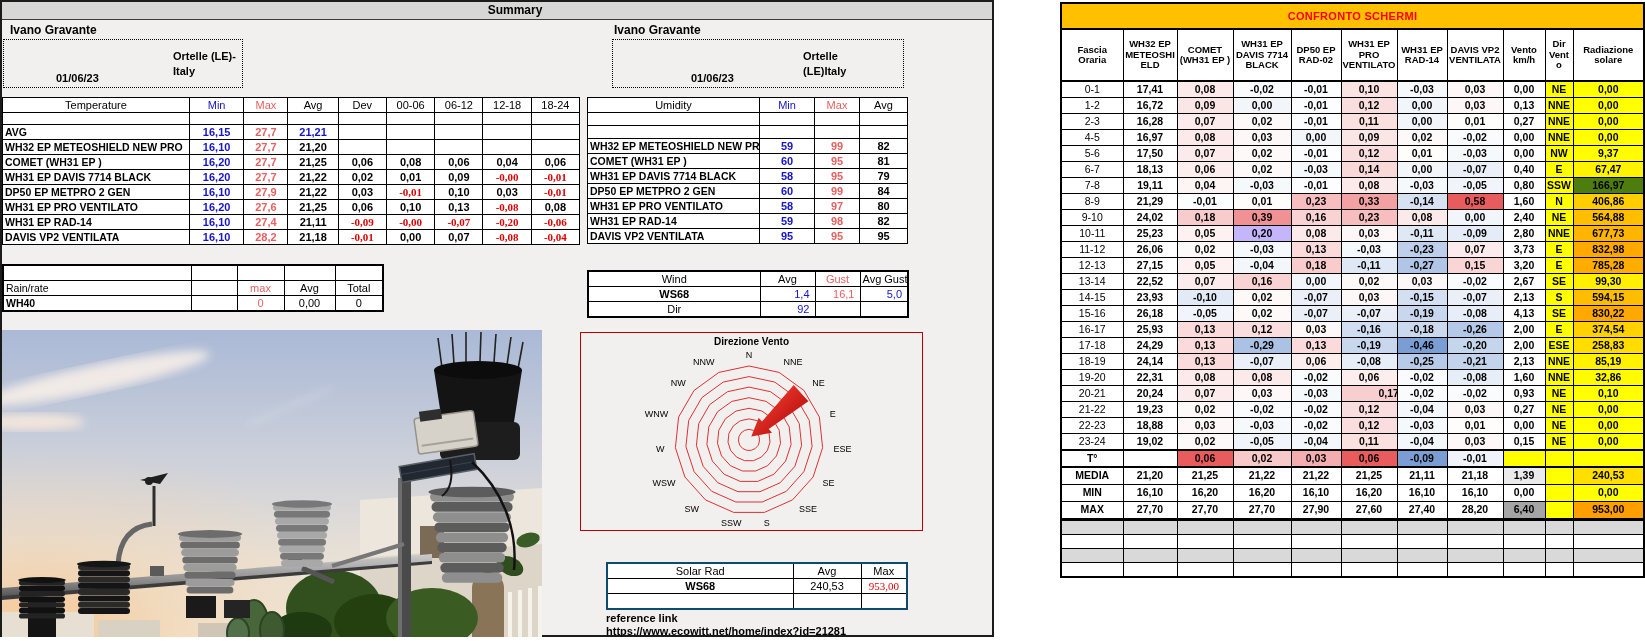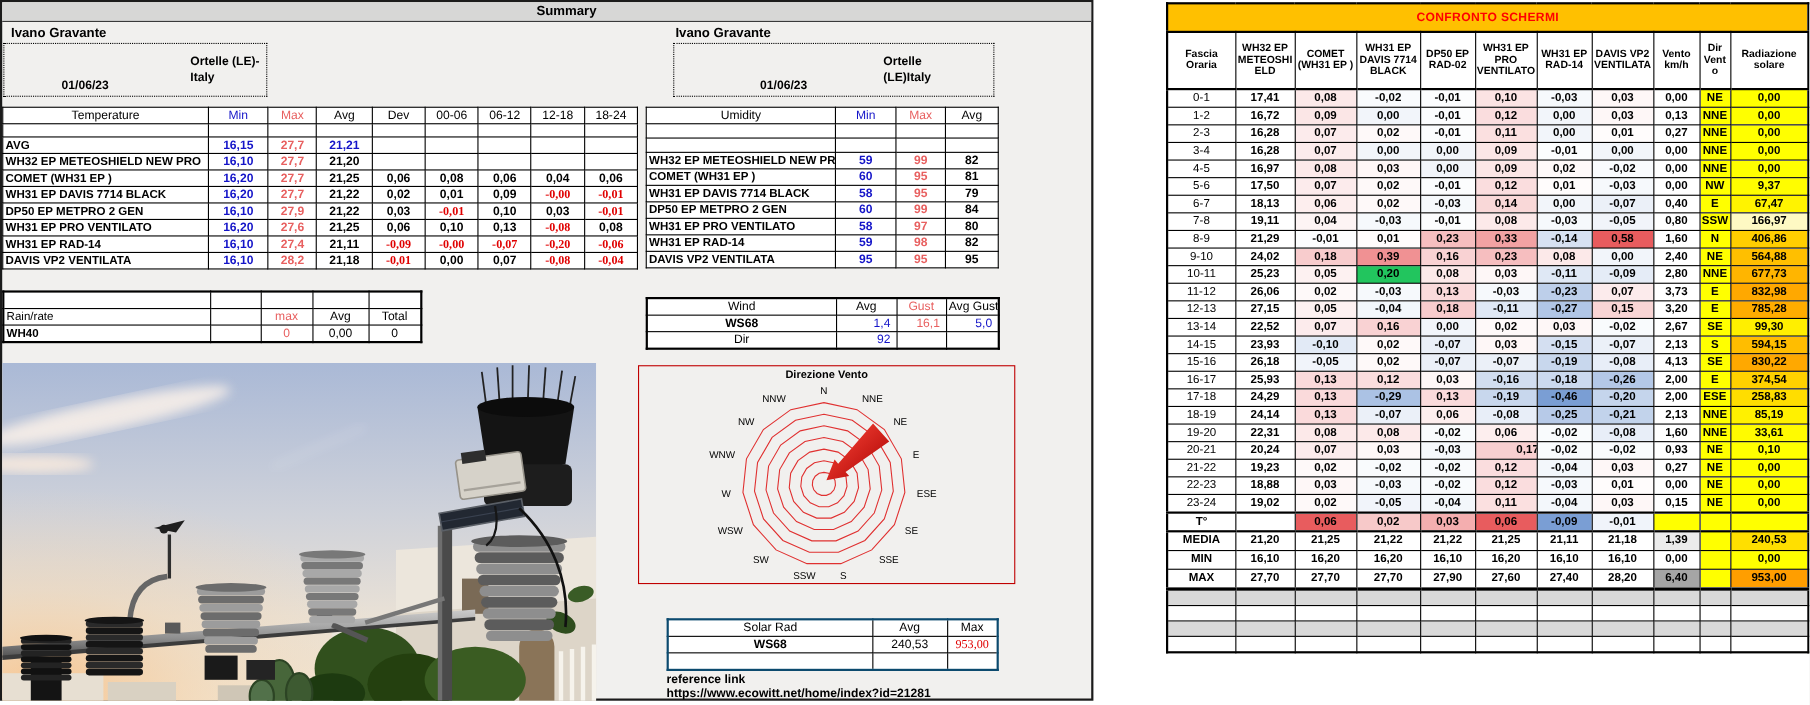--- a/index.html
+++ b/index.html
@@ -656,33 +656,20 @@
         <td class="v" style="background: rgb(254, 249, 249);">0,02</td>
         <td class="v" style="background: rgb(252, 253, 254);">-0,01</td>
         <td class="v" style="background: rgb(251, 224, 224);">0,11</td>
         <td class="v" style="background: rgb(242, 245, 250);">0,00</td>
         <td class="v" style="background: rgb(255, 252, 252);">0,01</td>
         <td class="v">0,27</td>
         <td class="dir">NNE</td>
         <td class="v" style="background: rgb(255, 255, 0);">0,00</td>
       </tr>
       <tr>
-        <td class="slot">3-4</td>
-        <td class="v">16,28</td>
-        <td class="v" style="background: rgb(252, 235, 236);">0,07</td>
-        <td class="v" style="background: rgb(242, 245, 250);">0,00</td>
-        <td class="v" style="background: rgb(242, 245, 250);">0,00</td>
-        <td class="v" style="background: rgb(251, 230, 230);">0,09</td>
-        <td class="v" style="background: rgb(252, 253, 254);">-0,01</td>
-        <td class="v" style="background: rgb(242, 245, 250);">0,00</td>
-        <td class="v">0,00</td>
-        <td class="dir">NNE</td>
-        <td class="v" style="background: rgb(255, 255, 0);">0,00</td>
-      </tr>
-      <tr>
         <td class="slot">4-5</td>
         <td class="v">16,97</td>
         <td class="v" style="background: rgb(252, 233, 233);">0,08</td>
         <td class="v" style="background: rgb(254, 247, 247);">0,03</td>
         <td class="v" style="background: rgb(242, 245, 250);">0,00</td>
         <td class="v" style="background: rgb(251, 230, 230);">0,09</td>
         <td class="v" style="background: rgb(254, 249, 249);">0,02</td>
         <td class="v" style="background: rgb(249, 251, 253);">-0,02</td>
         <td class="v">0,00</td>
         <td class="dir">NNE</td>
@@ -718,21 +705,21 @@
         <td class="slot">7-8</td>
         <td class="v">19,11</td>
         <td class="v" style="background: rgb(253, 244, 244);">0,04</td>
         <td class="v" style="background: rgb(246, 249, 252);">-0,03</td>
         <td class="v" style="background: rgb(252, 253, 254);">-0,01</td>
         <td class="v" style="background: rgb(252, 233, 233);">0,08</td>
         <td class="v" style="background: rgb(246, 249, 252);">-0,03</td>
         <td class="v" style="background: rgb(241, 244, 250);">-0,05</td>
         <td class="v">0,80</td>
         <td class="dir">SSW</td>
-        <td class="v" style="background: #fef9c3;">166,97</td>
+        <td class="v" style="background: #4d7c0f;">166,97</td>
       </tr>
       <tr>
         <td class="slot">8-9</td>
         <td class="v">21,29</td>
         <td class="v" style="background: rgb(252, 253, 254);">-0,01</td>
         <td class="v" style="background: rgb(255, 252, 252);">0,01</td>
         <td class="v" style="background: rgb(246, 190, 191);">0,23</td>
         <td class="v" style="background: rgb(242, 162, 163);">0,33</td>
         <td class="v" style="background: rgb(215, 225, 242);">-0,14</td>
         <td class="v" style="background: rgb(232, 92, 94);">0,58</td>
@@ -750,21 +737,21 @@
         <td class="v" style="background: rgb(252, 233, 233);">0,08</td>
         <td class="v" style="background: rgb(242, 245, 250);">0,00</td>
         <td class="v">2,40</td>
         <td class="dir">NE</td>
         <td class="v" style="background: rgb(255, 191, 0);">564,88</td>
       </tr>
       <tr>
         <td class="slot">10-11</td>
         <td class="v">25,23</td>
         <td class="v" style="background: rgb(253, 241, 241);">0,05</td>
-        <td class="v" style="background: #22c55e; margin-left: 24px;">0,20</td>
+        <td class="v" style="background: #c4b5fd; margin-left: 24px;">0,20</td>
         <td class="v" style="background: rgb(252, 233, 233);">0,08</td>
         <td class="v" style="background: rgb(254, 247, 247);">0,03</td>
         <td class="v" style="background: rgb(223, 232, 245);">-0,11</td>
         <td class="v" style="background: rgb(229, 236, 247);">-0,09</td>
         <td class="v">2,80</td>
         <td class="dir">NNE</td>
         <td class="v" style="background: rgb(255, 181, 0);">677,73</td>
       </tr>
       <tr>
         <td class="slot">11-12</td>
@@ -874,21 +861,21 @@
         <td class="slot">19-20</td>
         <td class="v">22,31</td>
         <td class="v" style="background: rgb(252, 233, 233);">0,08</td>
         <td class="v" style="background: rgb(252, 233, 233);">0,08</td>
         <td class="v" style="background: rgb(249, 251, 253);">-0,02</td>
         <td class="v" style="background: rgb(253, 238, 238);">0,06</td>
         <td class="v" style="background: rgb(249, 251, 253);">-0,02</td>
         <td class="v" style="background: rgb(232, 238, 248);">-0,08</td>
         <td class="v">1,60</td>
         <td class="dir">NNE</td>
-        <td class="v" style="background: rgb(255, 251, 0);">33,61</td>
+        <td class="v" style="background: rgb(255, 251, 0);">32,86</td>
       </tr>
       <tr>
         <td class="slot">20-21</td>
         <td class="v">20,24</td>
         <td class="v" style="background: rgb(252, 235, 236);">0,07</td>
         <td class="v" style="background: rgb(254, 247, 247);">0,03</td>
         <td class="v" style="background: rgb(246, 249, 252);">-0,03</td>
         <td class="v" style="background: rgb(248, 207, 208); padding-left: 37px;">0,17</td>
         <td class="v" style="background: rgb(249, 251, 253);">-0,02</td>
         <td class="v" style="background: rgb(249, 251, 253);">-0,02</td>

